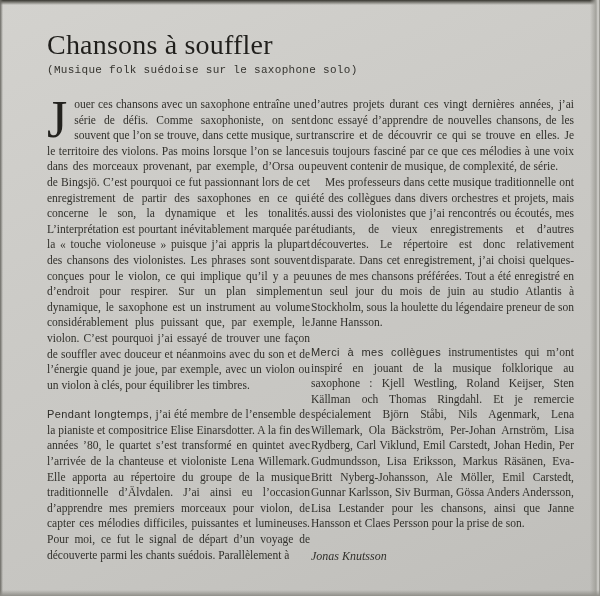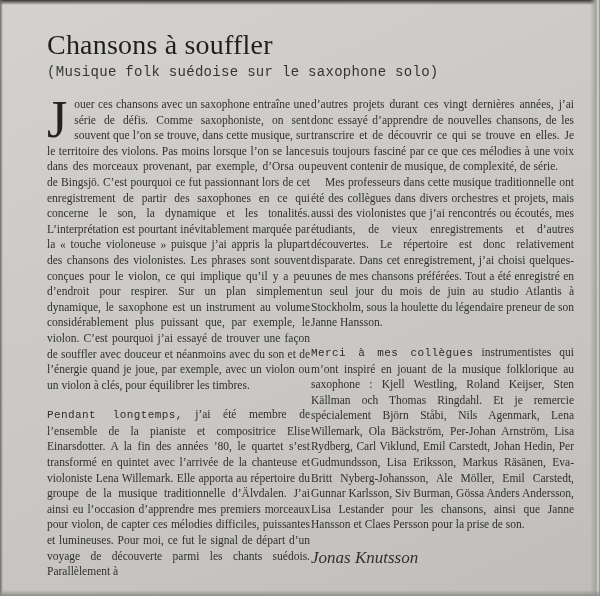--- a/index.html
+++ b/index.html
@@ -23,21 +23,21 @@
     background:linear-gradient(rgba(80,79,74,0) 0%,#908f89 100%);}
 
   .header{position:absolute;left:47px;top:30px;width:500px;}
   .title{
     font-family:"Liberation Serif", serif;
     font-size:28px;line-height:30px;color:#201f1c;
     font-weight:500;letter-spacing:0.2px;margin:0;
   }
   .subtitle{
     font-family:"Liberation Mono", monospace;
-    font-size:14px;color:#35342f;letter-spacing:0.3px;
+    font-size:11px;color:#35342f;letter-spacing:0.3px;
     margin-top:4px;white-space:nowrap;
   }
 
   .col{
     position:absolute;top:97px;width:263px;
     font-size:11.5px;line-height:15.6px;color:#31302b;
     text-align:justify;
   }
   .col-left{left:47px;}
   .col-right{left:311px;}
@@ -45,28 +45,28 @@
   .col p{margin:0;padding:0;}
 
   .dropcap{
     float:left;
     font-family:"Liberation Serif", serif;
     font-size:52px;line-height:42px;
     padding:2px 7px 0 0;
     color:#23221e;font-weight:500;
   }
   .lead{
-    font-family:Liberation Mono, monospace;
+    font-family:Liberation Sans, sans-serif;
     font-size:11px;letter-spacing:0.4px;color:#2e2d28;
   }
   .para-gap{margin-top:14px !important;}
   .indent{text-indent:14px;}
   .signature{
     font-style:italic;margin-top:17px !important;
-    font-size:17px;color:#31302b;text-align:left;
+    font-size:12px;color:#31302b;text-align:left;
   }
 </style>
 </head>
 <body>
 
 <div class="page">
 
   <div class="edge-top"></div>
   <div class="edge-left"></div>
   <div class="edge-right"></div>

